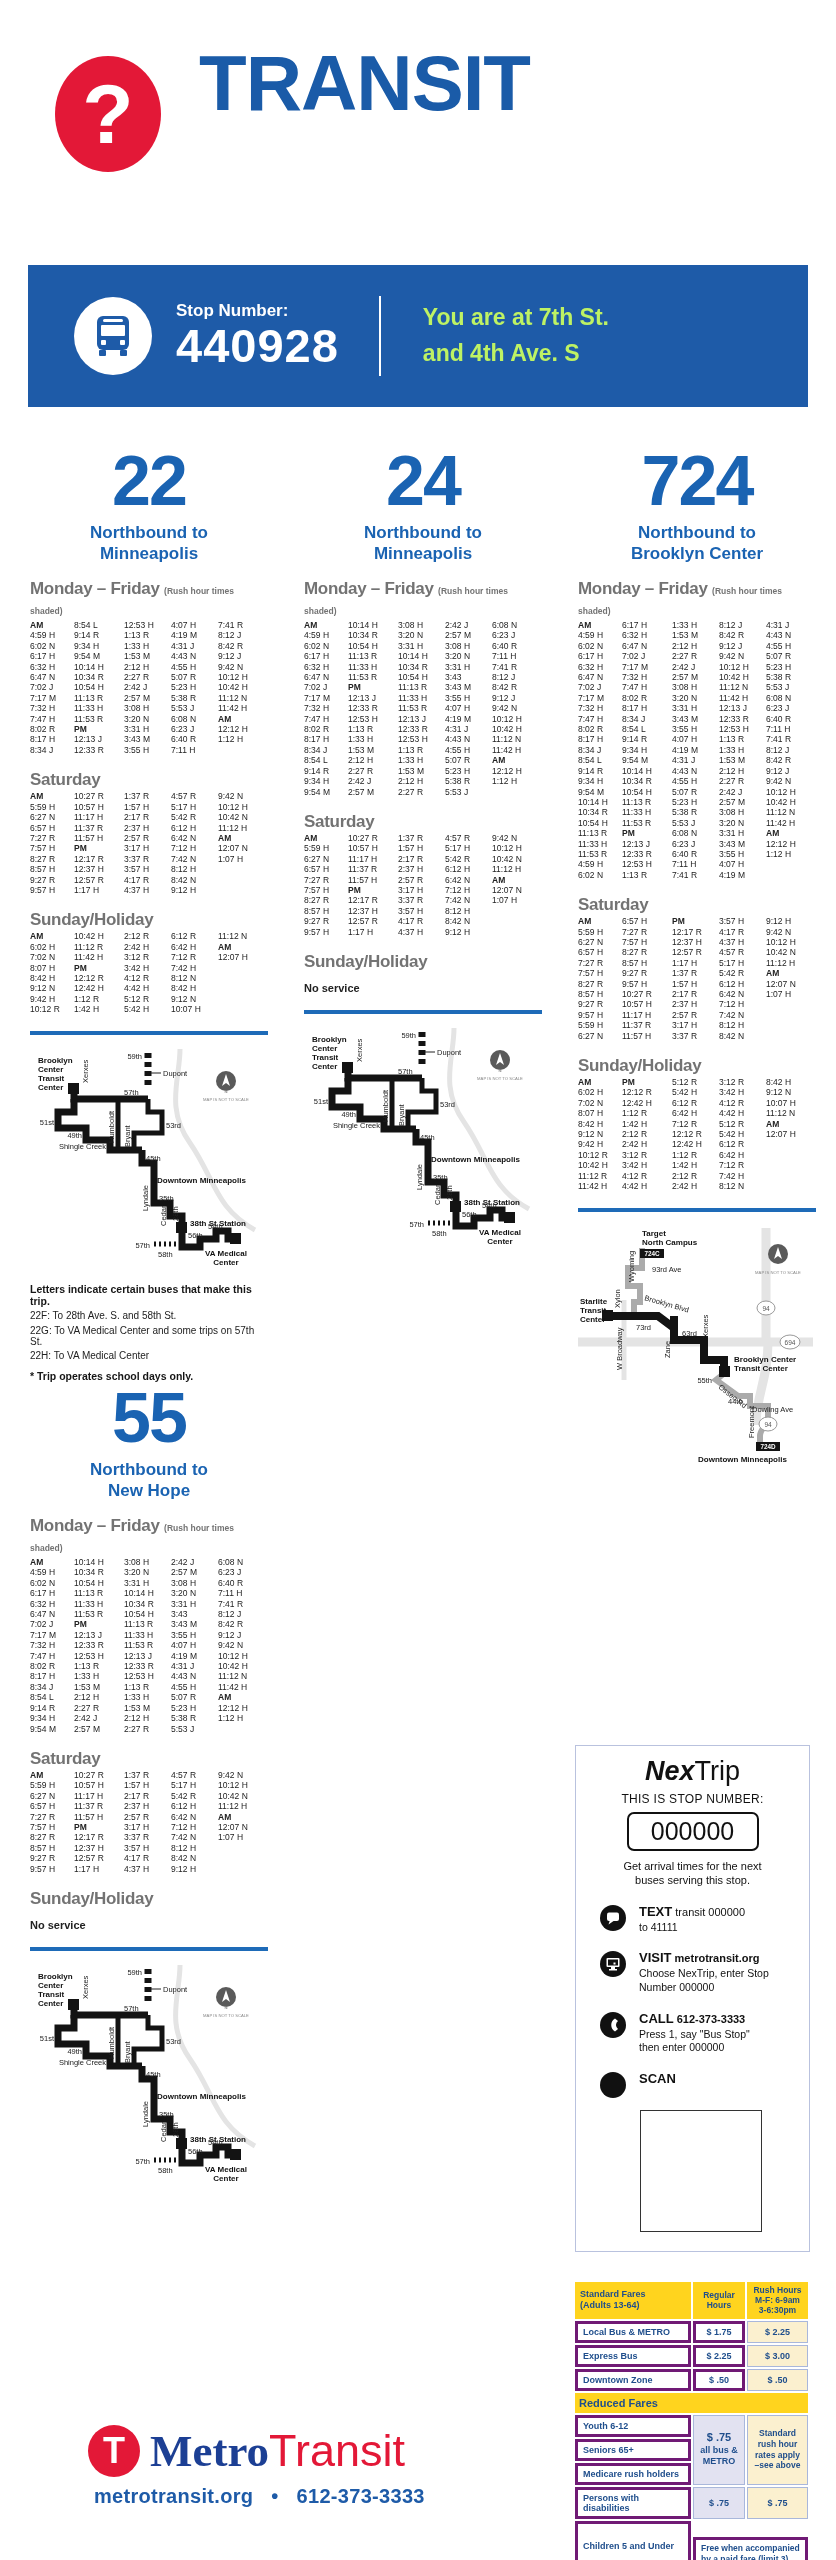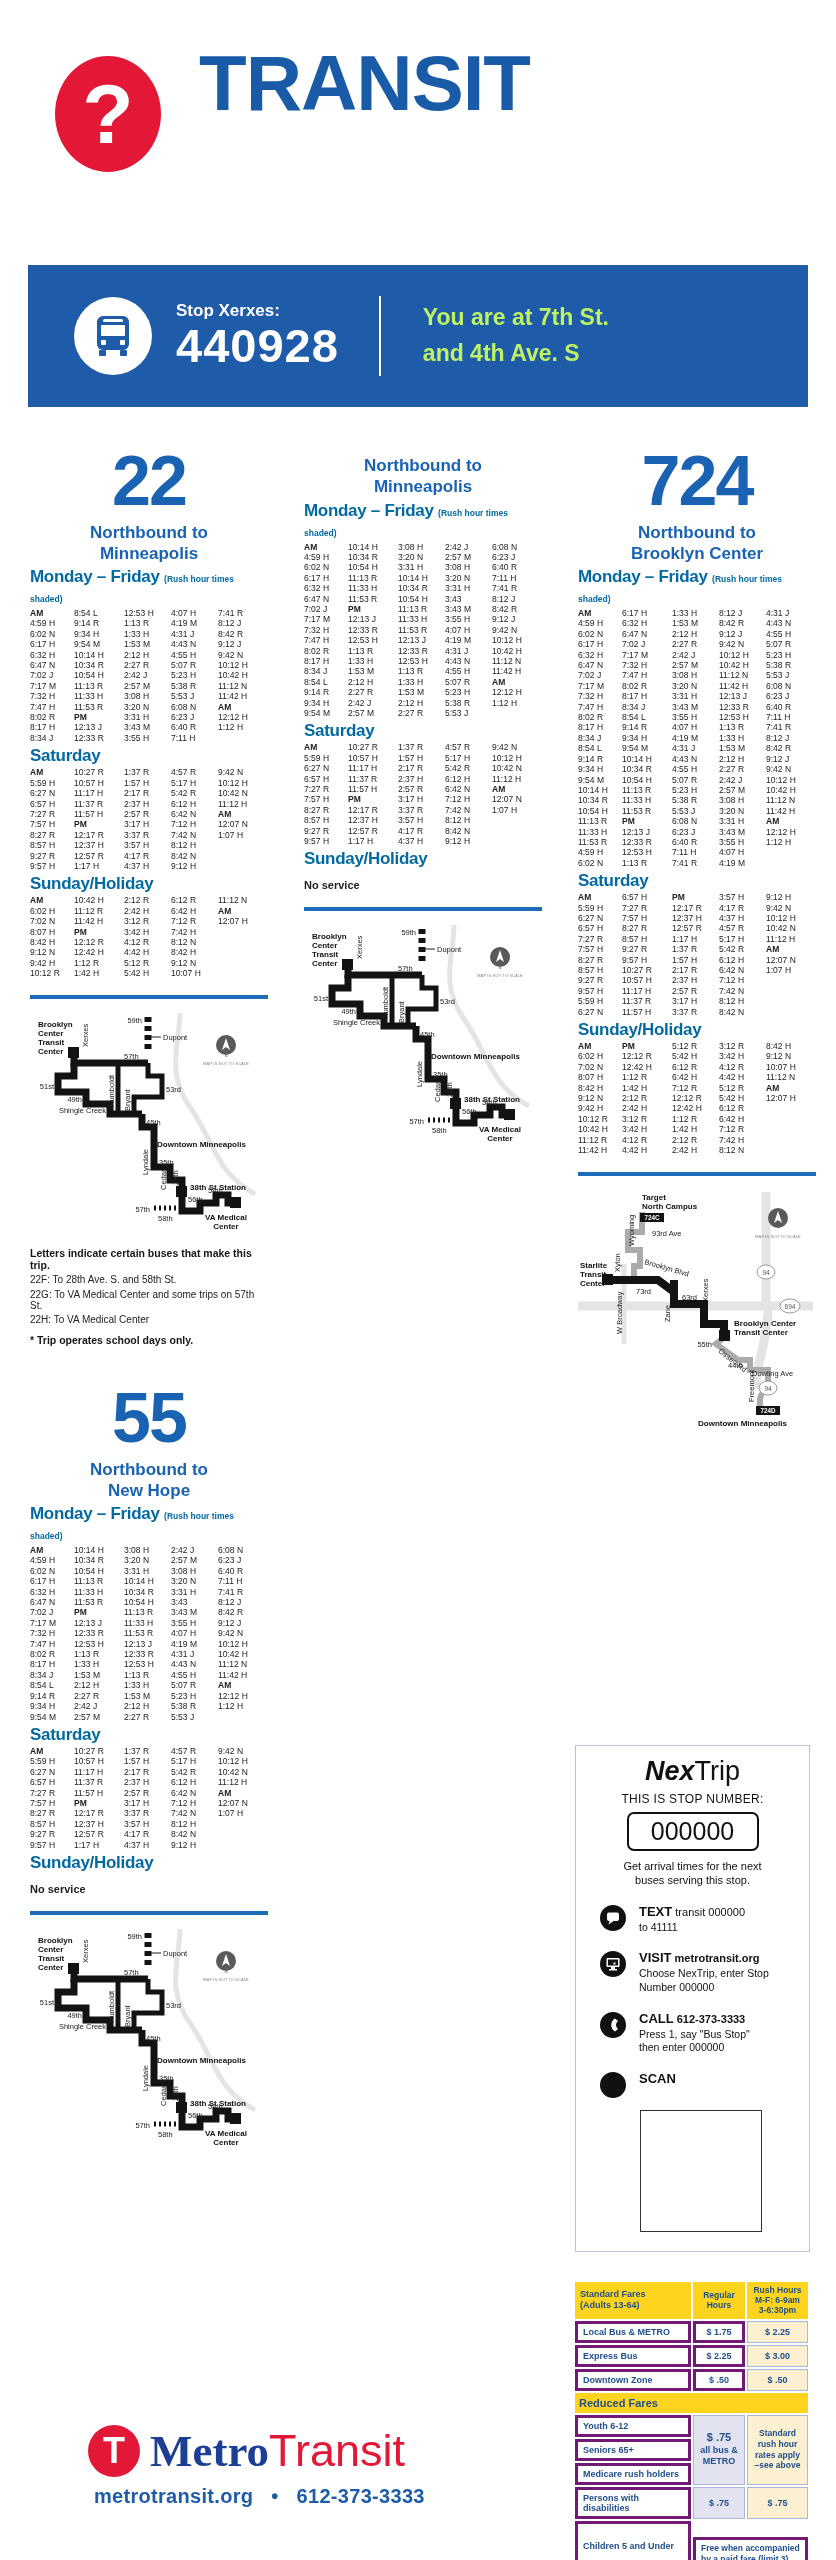--- a/index.html
+++ b/index.html
@@ -18,21 +18,21 @@
   .stopnum{margin-left:24px;color:#fff;}
   .stopnum .lbl{font-size:17px;font-weight:bold;}
   .stopnum .num{font-size:47px;font-weight:bold;letter-spacing:1px;line-height:1.05;}
   .banner-divider{width:2px;height:80px;background:#fff;margin-left:40px;}
   .youare{margin-left:42px;color:#bef264;font-size:23px;font-weight:bold;line-height:1.55;}
 
   
   .route-card{position:absolute;width:238px;}
   .route-num{font-size:70px;font-weight:bold;color:#1A63B2;text-align:center;line-height:.95;letter-spacing:-2px;}
   .route-dest{font-size:17px;font-weight:bold;color:#1A63B2;text-align:center;line-height:1.25;margin-top:7px;}
-  .day-head{margin-top:3px;font-size:17px;font-weight:bold;color:#0369a1;letter-spacing:-0.3px;}
+  .day-head{margin-top:15px;font-size:17px;font-weight:bold;color:#737373;letter-spacing:-0.3px;}
   .day-note{font-size:8.5px;font-weight:bold;letter-spacing:0;}
   .sched{margin-top:1px;}
   .sched-row{display:grid;grid-template-columns:44px 50px 47px 47px 47px;}
   .sched-cell{font-size:8.5px;line-height:10.4px;color:#222;white-space:nowrap;}
   .sched-cell.ampm{font-weight:bold;}
   .no-service{font-size:11px;font-weight:bold;color:#222;margin-top:10px;}
   .divider{height:4px;background:#1E6BB8;margin:16px 0 8px 0;}
   .map-slot svg{display:block;width:235px;height:auto;}
   .legend-title{font-size:10.5px;font-weight:bold;color:#161616;margin-top:10px;}
   .legend-item{font-size:10px;color:#222;margin-top:3.5px;}
@@ -102,21 +102,21 @@
         <rect x="10" y="6" width="32" height="34" rx="6" fill="#1E5BA8"></rect>
         <rect x="16" y="9" width="20" height="3" rx="1.5" fill="#fff"></rect>
         <rect x="14" y="15" width="24" height="11" rx="1" fill="#fff"></rect>
         <rect x="14" y="30" width="5" height="5" rx="1" fill="#fff"></rect>
         <rect x="33" y="30" width="5" height="5" rx="1" fill="#fff"></rect>
         <rect x="12" y="40" width="7" height="6" rx="1" fill="#1E5BA8"></rect>
         <rect x="33" y="40" width="7" height="6" rx="1" fill="#1E5BA8"></rect>
       </svg>
     </div>
     <div class="stopnum">
-      <div class="lbl">Stop Xerxes:</div>
+      <div class="lbl">Stop Number:</div>
       <div class="num">440928</div>
     </div>
     <div class="banner-divider"></div>
     <div class="youare">
       <span>You are at 7th St.</span><br>
       <span>and 4th Ave. S</span>
     </div>
   </div>
 
   <div class="route-card" style="left:30px;top:448px;">
@@ -412,20 +412,21 @@
     <div>
       <div class="legend-title">Letters indicate certain buses that make this trip.</div>
       <div class="legend-item">22F:  To 28th Ave. S. and 58th St.</div>
       <div class="legend-item">22G:  To VA Medical Center and some trips on 57th St.</div>
       <div class="legend-item">22H:  To VA Medical Center</div>
       <div class="legend-foot">* Trip operates school days only.</div>
     </div>
   </div>
 
   <div class="route-card" style="left:304px;top:448px;">
+    <div class="route-num">24</div>
     <div class="route-dest">
       <span>Northbound to</span><br>
       <span>Minneapolis</span>
     </div>
     <div class="day-head">
       <span>Monday – Friday</span>
       <span class="day-note">(Rush hour times shaded)</span>
     </div>
     <div class="sched">
         <div class="sched-row">

